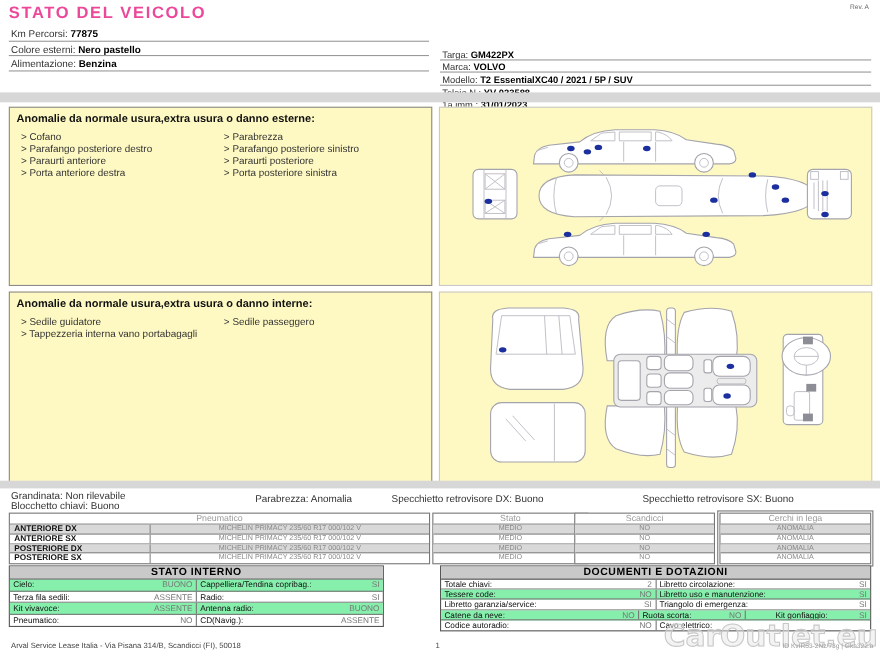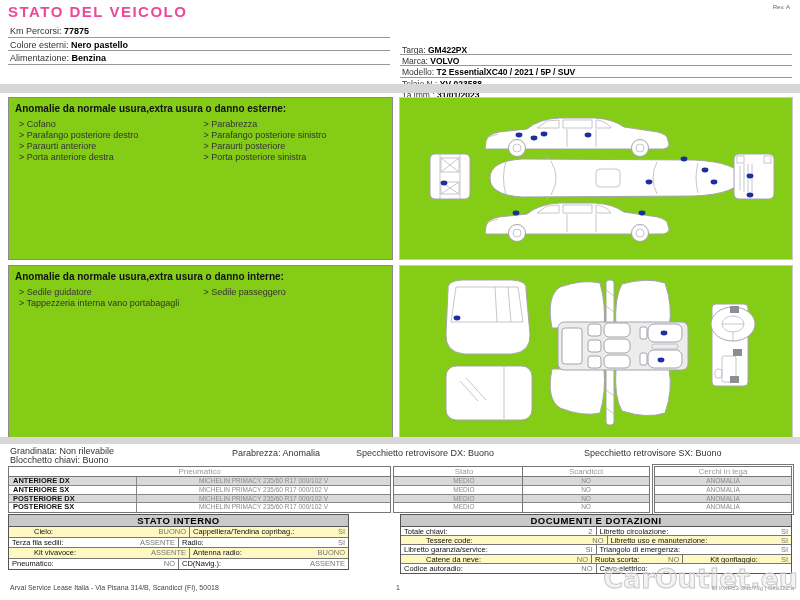--- a/index.html
+++ b/index.html
@@ -14,21 +14,21 @@
   .info-row { border-bottom:1px solid #999; padding:1px 2px 1px 2px; white-space:nowrap; overflow:hidden; }
   .info-left .info-row  { font-size:9px;  height:13.5px; line-height:12px; }
   .info-right .info-row { font-size:8.5px; height:11.2px; line-height:10px; }
   .info-lbl { color:#333; }
   .info-val { color:#000; font-weight:bold; }
 
   .band { position:absolute; left:0; width:800px; background:#d7d7d7; }
   .band1 { top:84px; height:9px; }
   .band2 { top:437px; height:7px; }
 
-  .box { position:absolute; background:#84cc16; }
+  .box { position:absolute; background:#fef9c3; }
   .ext-anom { left:8px;  top:97px;  width:385px; height:163px; border:1px solid #8a8a8a; }
   .int-anom { left:8px;  top:265px; width:385px; height:175px; border:1px solid #8a8a8a; }
   .ext-diag { left:399px; top:97px;  width:394px; height:163px; border:1px solid #c9c9c9; }
   .int-diag { left:399px; top:265px; width:394px; height:175px; border:1px solid #c9c9c9; }
   .box-title { font-size:10px; font-weight:bold; color:#111; padding:5px 6px 3px 6px; }
   .anom-cols { display:flex; padding:2px 4px 0 10px; }
   .anom-col { width:50%; }
   .anom-item { font-size:9px; line-height:11px; color:#333; padding-right:14px; }
 
   svg { display:block; }
@@ -57,21 +57,21 @@
   .tyre-cell { flex:1; text-align:center; color:#8a8a8a; font-size:6.5px; }
 
   .bottom-table { position:absolute; top:514px; border:1px solid #555; background:#fff; }
   #stato-table { left:8px;   width:341px; }
   #doc-table   { left:400px; width:392px; }
   .bt-head { background:#c9c9c9; border-bottom:1px solid #555; font-weight:bold; text-align:center; font-size:9.5px; height:12px; line-height:12px; letter-spacing:0.5px; color:#000; }
   .bt-row { display:flex; border-bottom:1px solid #777; }
   .bt-row:last-child { border-bottom:none; }
   #stato-table .bt-row { height:10.6px; line-height:10.4px; }
   #doc-table   .bt-row { height:9.2px;  line-height:9px; }
-  .bt-row.shaded { background:#fef9c3;padding-left:22px; }
+  .bt-row.shaded { background:#86efac; }
   .bt-cell { flex:1; display:flex; justify-content:space-between; padding:0 3px; border-right:1px solid #777; overflow:hidden; }
   .bt-cell:last-child { border-right:none; }
   .bt-cell.half { flex:0.52; }
   .bt-cell.half2 { flex:0.48;margin-left:24px; }
   .bt-label { color:#111; font-size:7.5px; white-space:nowrap; }
   .bt-value { color:#777; font-size:7.5px; padding-left:4px; }
 
   .footer-company { position:absolute; left:10px; top:584px; font-size:7px; color:#444; }
   .footer-page { position:absolute; left:396px; top:584px; font-size:7px; color:#444; }
   .footer-id { position:absolute; right:6px; top:585px; font-size:6px; color:#9a9a9a; z-index:3; }

